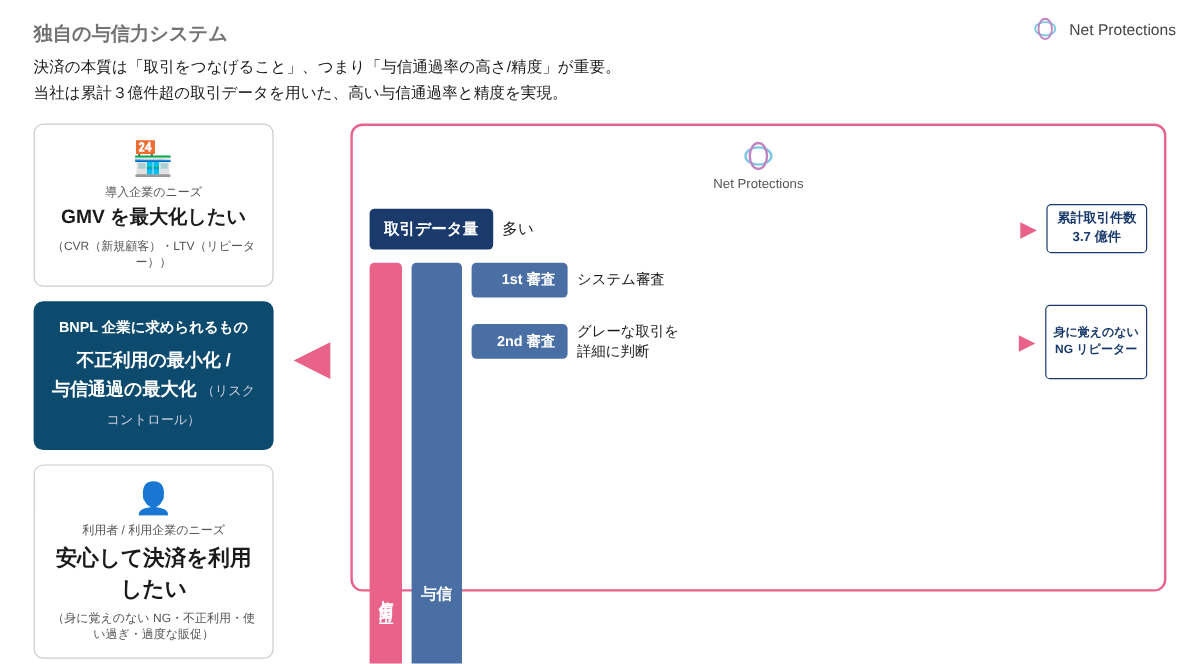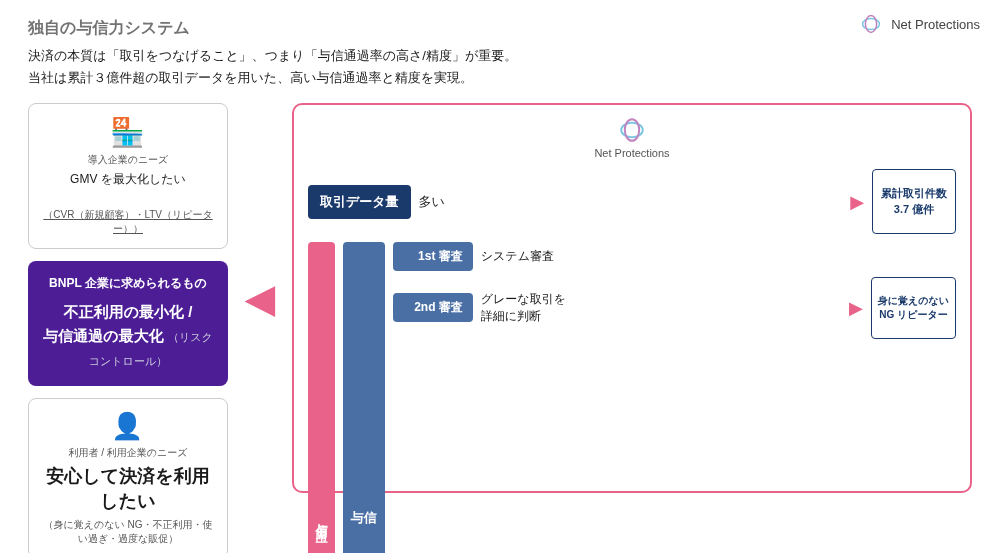--- a/index.html
+++ b/index.html
@@ -69,38 +69,37 @@
       text-align: center;
       background: #fff;
       flex: 1;
     }
     .card-top .card-label {
       font-size: 10px;
       color: #555;
       margin-bottom: 4px;
     }
     .card-top .card-title {
-      font-size: 12px;
-      font-weight: 400;
+      font-size: 16px;
+      font-weight: 700;
       color: #1a1a1a;
       line-height: 1.4;
     }
     .card-top .card-sub {
       font-size: 10px;
       color: #555;
-      margin-top: 20px;
-      text-decoration: underline;
+      margin-top: 4px;
     }
     .store-icon {
       font-size: 28px;
       color: #888;
       margin-bottom: 4px;
     }
     .bnpl-card {
-      background: #4c1d95;
+      background: #0c4a6e;
       border-radius: 8px;
       padding: 14px 10px;
       text-align: center;
       color: #fff;
       flex: 1.2;
     }
     .bnpl-card .bnpl-title {
       font-size: 12px;
       font-weight: 700;
       margin-bottom: 8px;
@@ -203,21 +202,21 @@
     }
     .arrow-right {
       color: #e8628a;
       font-size: 18px;
       flex: 1;
       text-align: right;
     }
     .result-box {
       border: 1.5px solid #1a3a6b;
       border-radius: 4px;
-      padding: 16px 8px;
+      padding: 4px 8px;
       font-size: 11px;
       color: #1a3a6b;
       text-align: center;
       white-space: nowrap;
       min-width: 80px;
       line-height: 1.4;
       font-weight: 700;
     }
     
     .shinsa-area {

